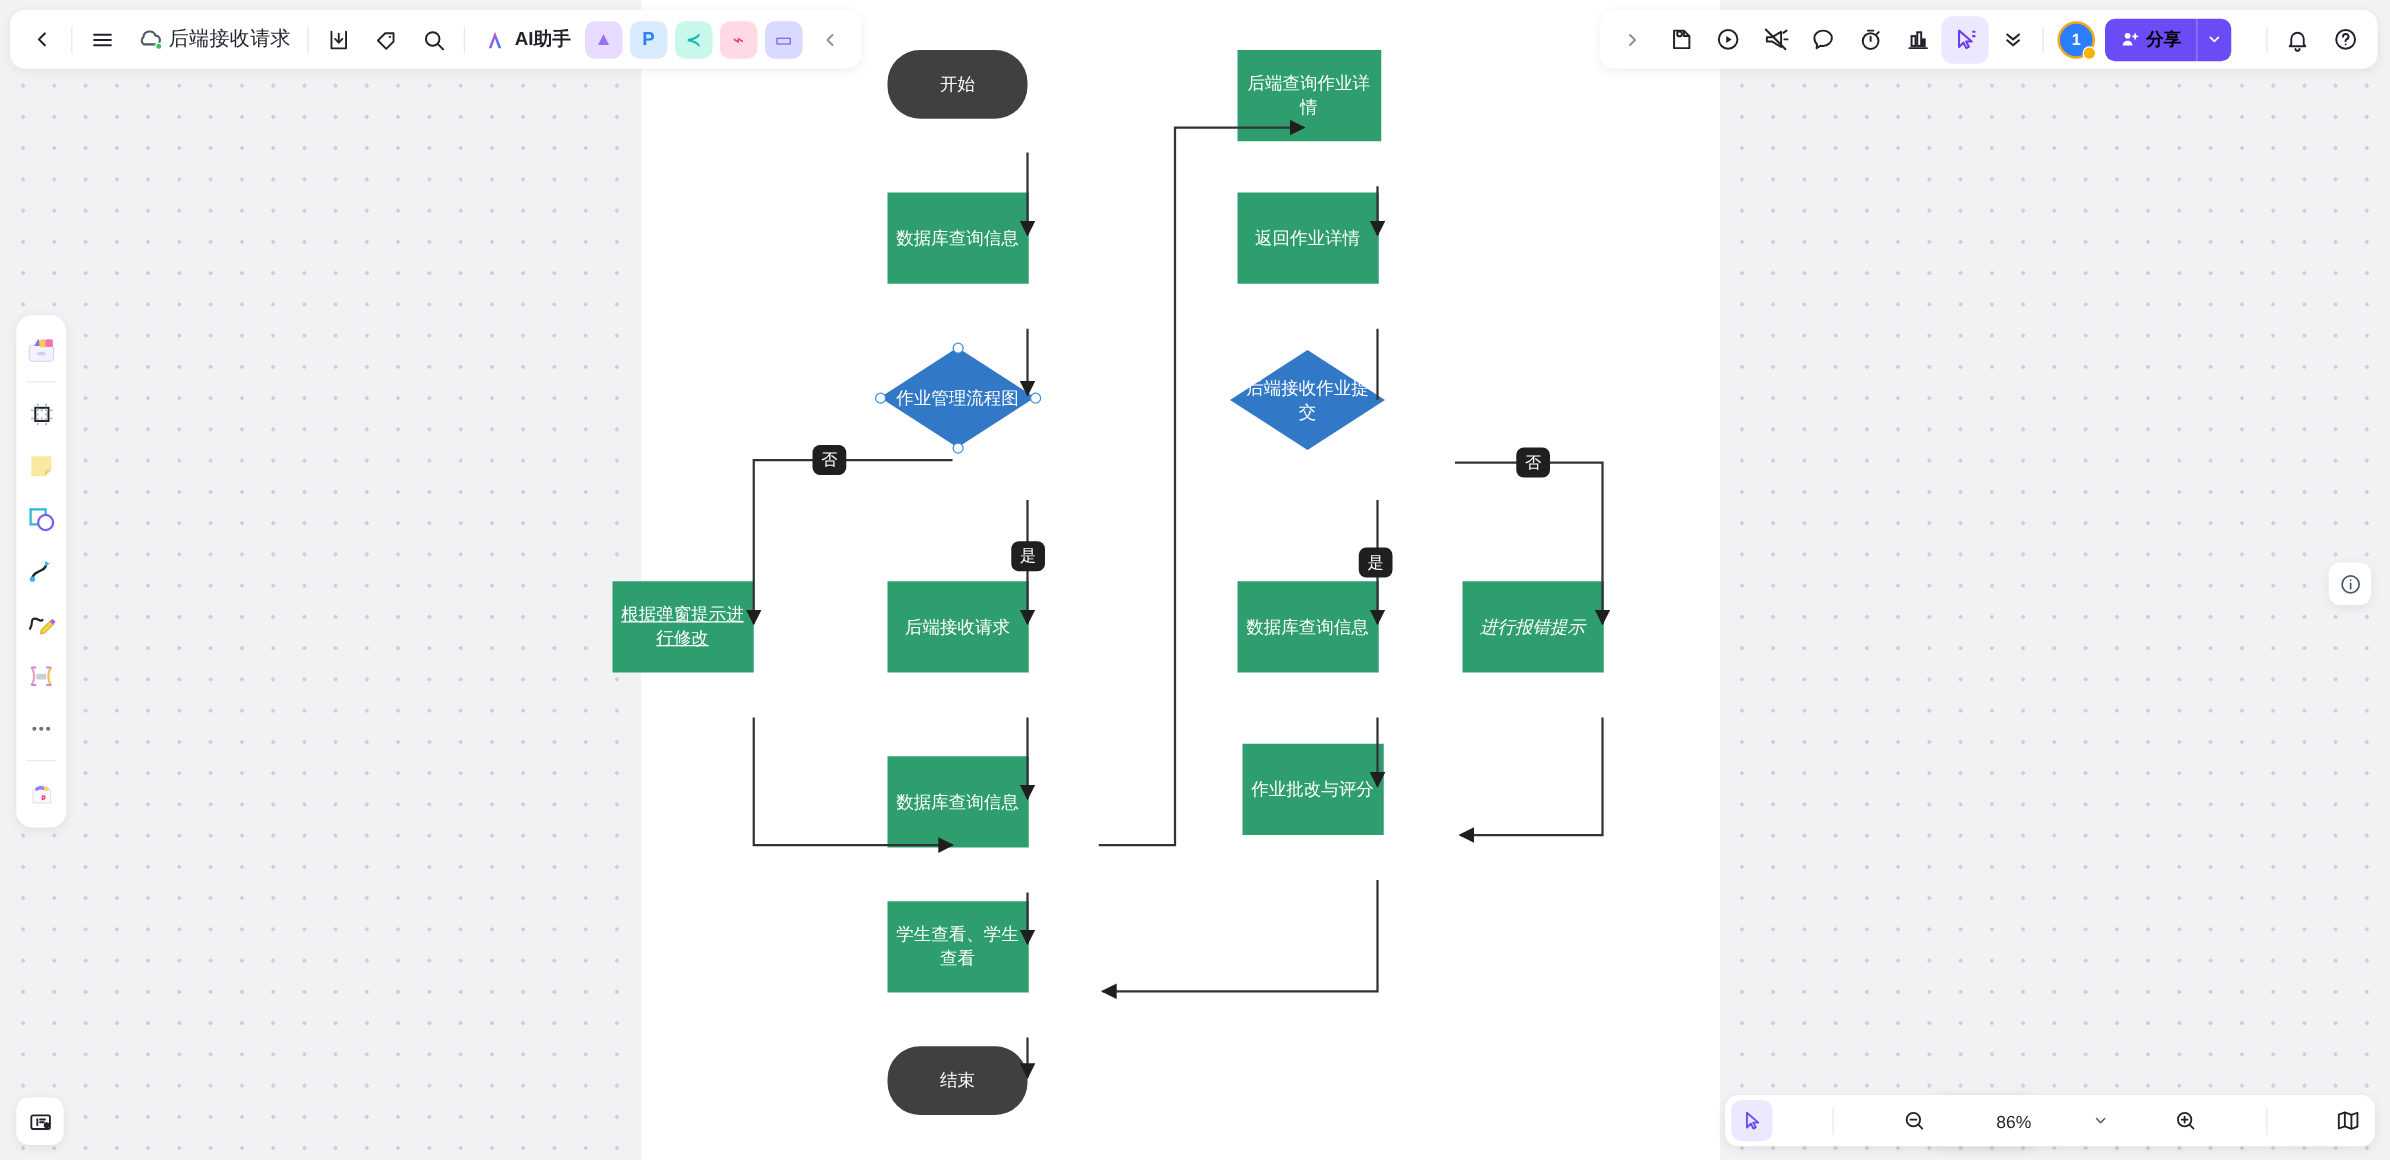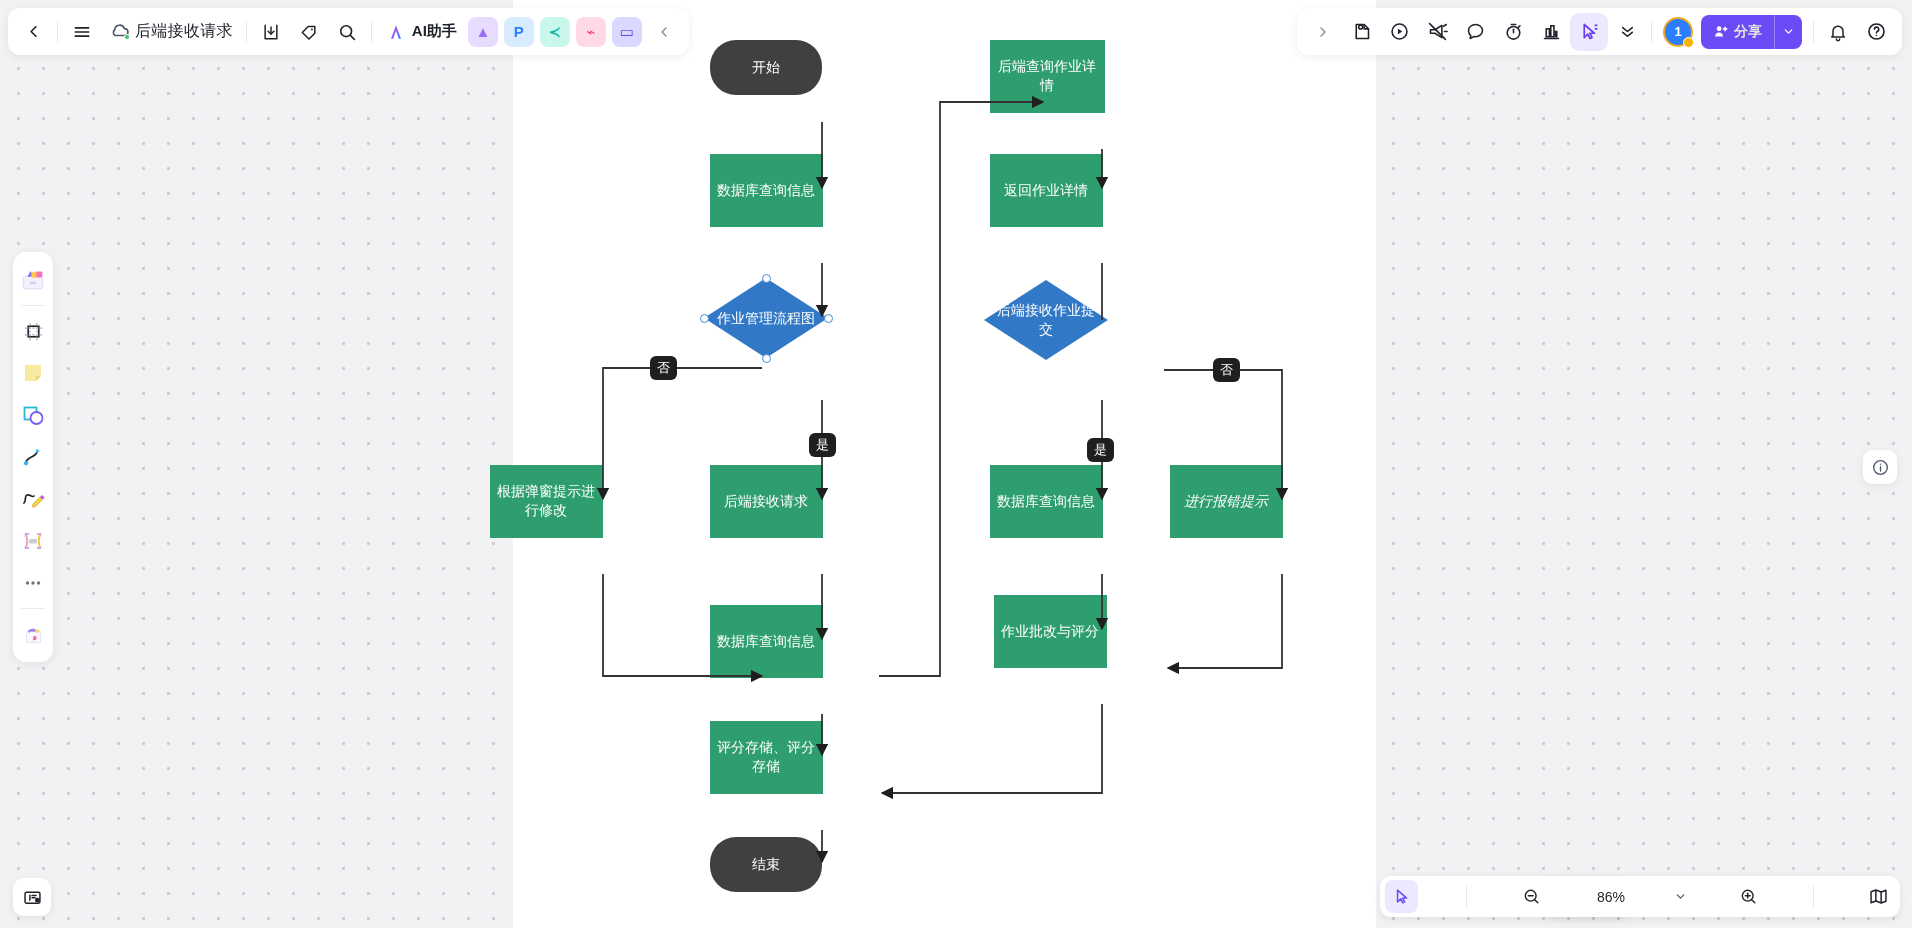--- a/index.html
+++ b/index.html
@@ -78,22 +78,22 @@
     border: 2px solid #f5a623; cursor: pointer; position: relative;
     margin: 0 6px;
   }
   .avatar .crown {
     position: absolute; right: -3px; bottom: -3px;
     width: 11px; height: 11px; border-radius: 50%;
     background: #f7b500; border: 1.5px solid #fff;
   }
   .share-btn {
     display: flex; align-items: flex-start; height: 34px;
-    background: #6a4bf5; border-radius: 8px; color: #e5e5e5;
-    cursor: pointer; margin: 0 6px 0 2px; overflow: hidden;
+    background: #6a4bf5; border-radius: 8px; color: #000000;
+    cursor: pointer; margin: 0 23px 0 2px; overflow: hidden;
   }
   .share-main { display: flex; align-items:center; gap:5px; padding: 0 12px 0 11px; height: 100%; }
   .share-label { font-size: 14px; font-weight: 600; white-space: nowrap; }
   .share-caret {
     width: 28px; height: 100%; display: flex; align-items: center; justify-content: center;
     border-left: 1px solid rgba(255,255,255,.3);
   }
 
   
   .left-dock {
@@ -225,30 +225,30 @@
       </div>
       <div class="node n-dec" style="left: 704px; top: 278px; width: 124px; height: 80px;">
         <div class="dec-shape"></div>
         <span class="dec-text">作业管理流程图</span>
       </div>
       <div class="handle" style="left: 761.5px; top: 273.5px;"></div>
       <div class="handle" style="left: 823.5px; top: 313.5px;"></div>
       <div class="handle" style="left: 761.5px; top: 353.5px;"></div>
       <div class="handle" style="left: 699.5px; top: 313.5px;"></div>
       <div class="node n-proc" style="left: 489.5px; top: 464.5px; width: 113px; height: 73px;">
-        <span style="padding: 0px 6px;">根据弹窗提示进行修改</span>
+        <span style="padding: 0px 6px; text-decoration: underline;">根据弹窗提示进行修改</span>
       </div>
       <div class="node n-proc" style="left: 709.5px; top: 464.5px; width: 113px; height: 73px;">
         <span style="padding: 0px 6px;">后端接收请求</span>
       </div>
       <div class="node n-proc" style="left: 709.5px; top: 604.5px; width: 113px; height: 73px;">
         <span style="padding: 0px 6px;">数据库查询信息</span>
       </div>
       <div class="node n-proc" style="left: 709.5px; top: 720.5px; width: 113px; height: 73px;">
-        <span style="padding: 0px 6px;">评分存储、评分存储</span>
+        <span style="padding: 0px 6px;">学生查看、学生查看</span>
       </div>
       <div class="node n-term" style="left: 710px; top: 836.5px; width: 112px; height: 55px;">
         <span style="padding: 0px 6px;">结束</span>
       </div>
       <div class="node n-proc" style="left: 989.5px; top: 39.5px; width: 115px; height: 73px;">
         <span style="padding: 0px 6px;">后端查询作业详情</span>
       </div>
       <div class="node n-proc" style="left: 989.5px; top: 153.5px; width: 113px; height: 73px;">
         <span style="padding: 0px 6px;">返回作业详情</span>
       </div>

